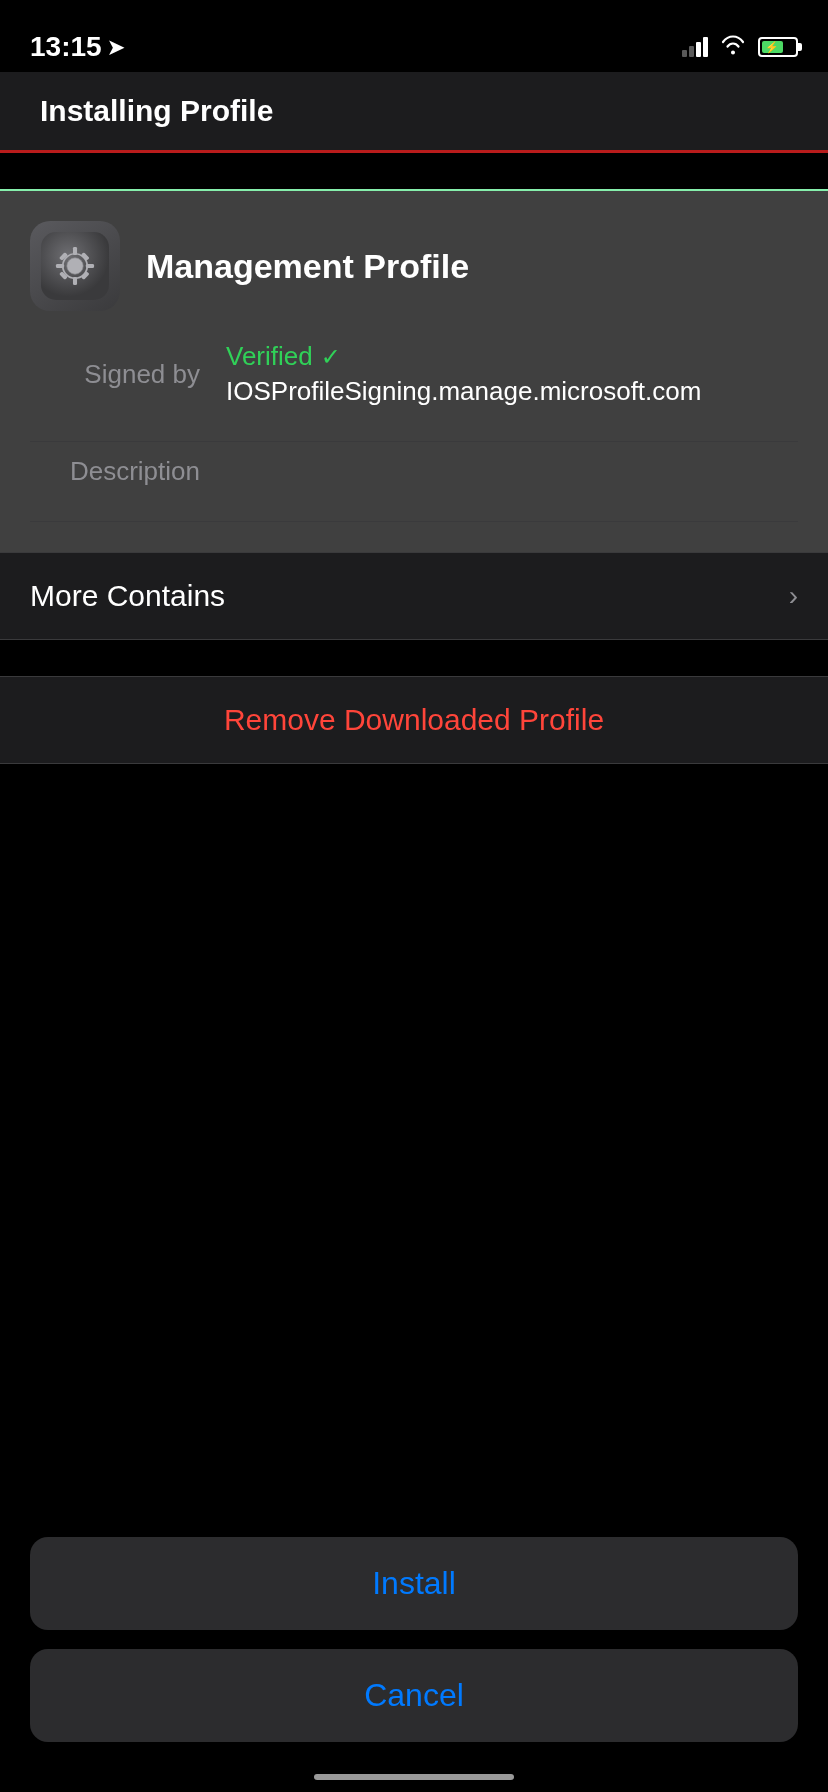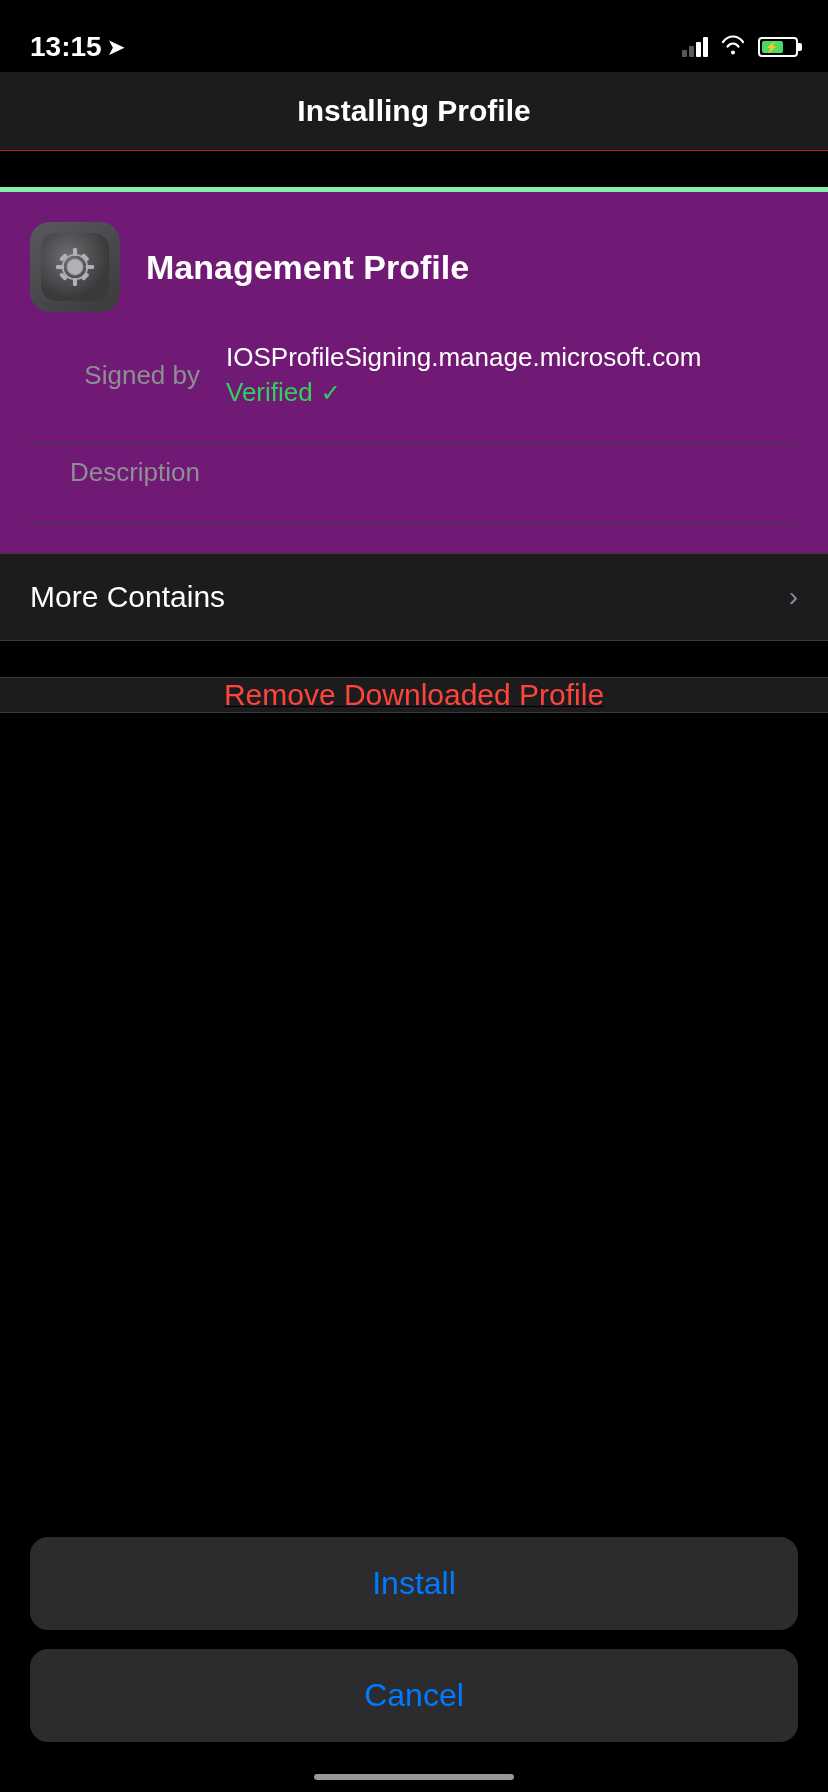--- a/index.html
+++ b/index.html
@@ -94,35 +94,34 @@
       color: #000;
       font-size: 11px;
       font-weight: 900;
       z-index: 1;
     }
 
     
     .header {
       background: #1c1c1e;
       padding: 22px 40px 22px 40px;
-      text-align: center;
-      border-bottom: 1px solid #b91c1c;
+      border-bottom: 3px solid #b91c1c;
     }
     .header-title {
       font-size: 30px;
       font-weight: 600;
       color: #fff;
     }
 
     
     .profile-card {
-      background: #701a75;
+      background: #404040;
       margin: 36px 0 0 0;
       padding: 30px 30px;
-      border-top: 5px solid #86efac;
+      border-top: 2px solid #86efac;
       border-bottom: 1px solid #3a3a3c;
     }
     .profile-header {
       display: flex;
       align-items: center;
       gap: 26px;
       margin-bottom: 30px;
     }
     .profile-icon {
       width: 90px;
@@ -207,25 +206,25 @@
 
     
     .remove-section {
       background: #1c1c1e;
       margin-top: 36px;
       border-top: 1px solid #3a3a3c;
       border-bottom: 1px solid #3a3a3c;
     }
     .remove-button {
       width: 100%;
+      padding: 26px;
       text-align: center;
       background: transparent;
       border: none;
       cursor: pointer;
-      text-decoration: underline;
     }
     .remove-label {
       font-size: 30px;
       color: #ff453a;
     }
 
     
     .bottom-buttons {
       position: absolute;
       bottom: 50px;
@@ -339,25 +338,25 @@
       </svg>
     </div>
     <span class="profile-name">Management Profile</span>
   </div>
 
   <div class="profile-details">
 
     <div class="detail-row">
       <span class="detail-label">Signed by</span>
       <div class="signed-block">
-        <span class="detail-value">IOSProfileSigning.manage.microsoft.com</span>
         <span class="detail-value verified">
           <span>Verified</span>
           <span class="checkmark">✓</span>
         </span>
+        <span class="detail-value">IOSProfileSigning.manage.microsoft.com</span>
       </div>
     </div>
 
     <div class="section-divider"></div>
 
     <div class="detail-row">
       <span class="detail-label">Description</span>
     </div>
 
     <div class="section-divider"></div>

